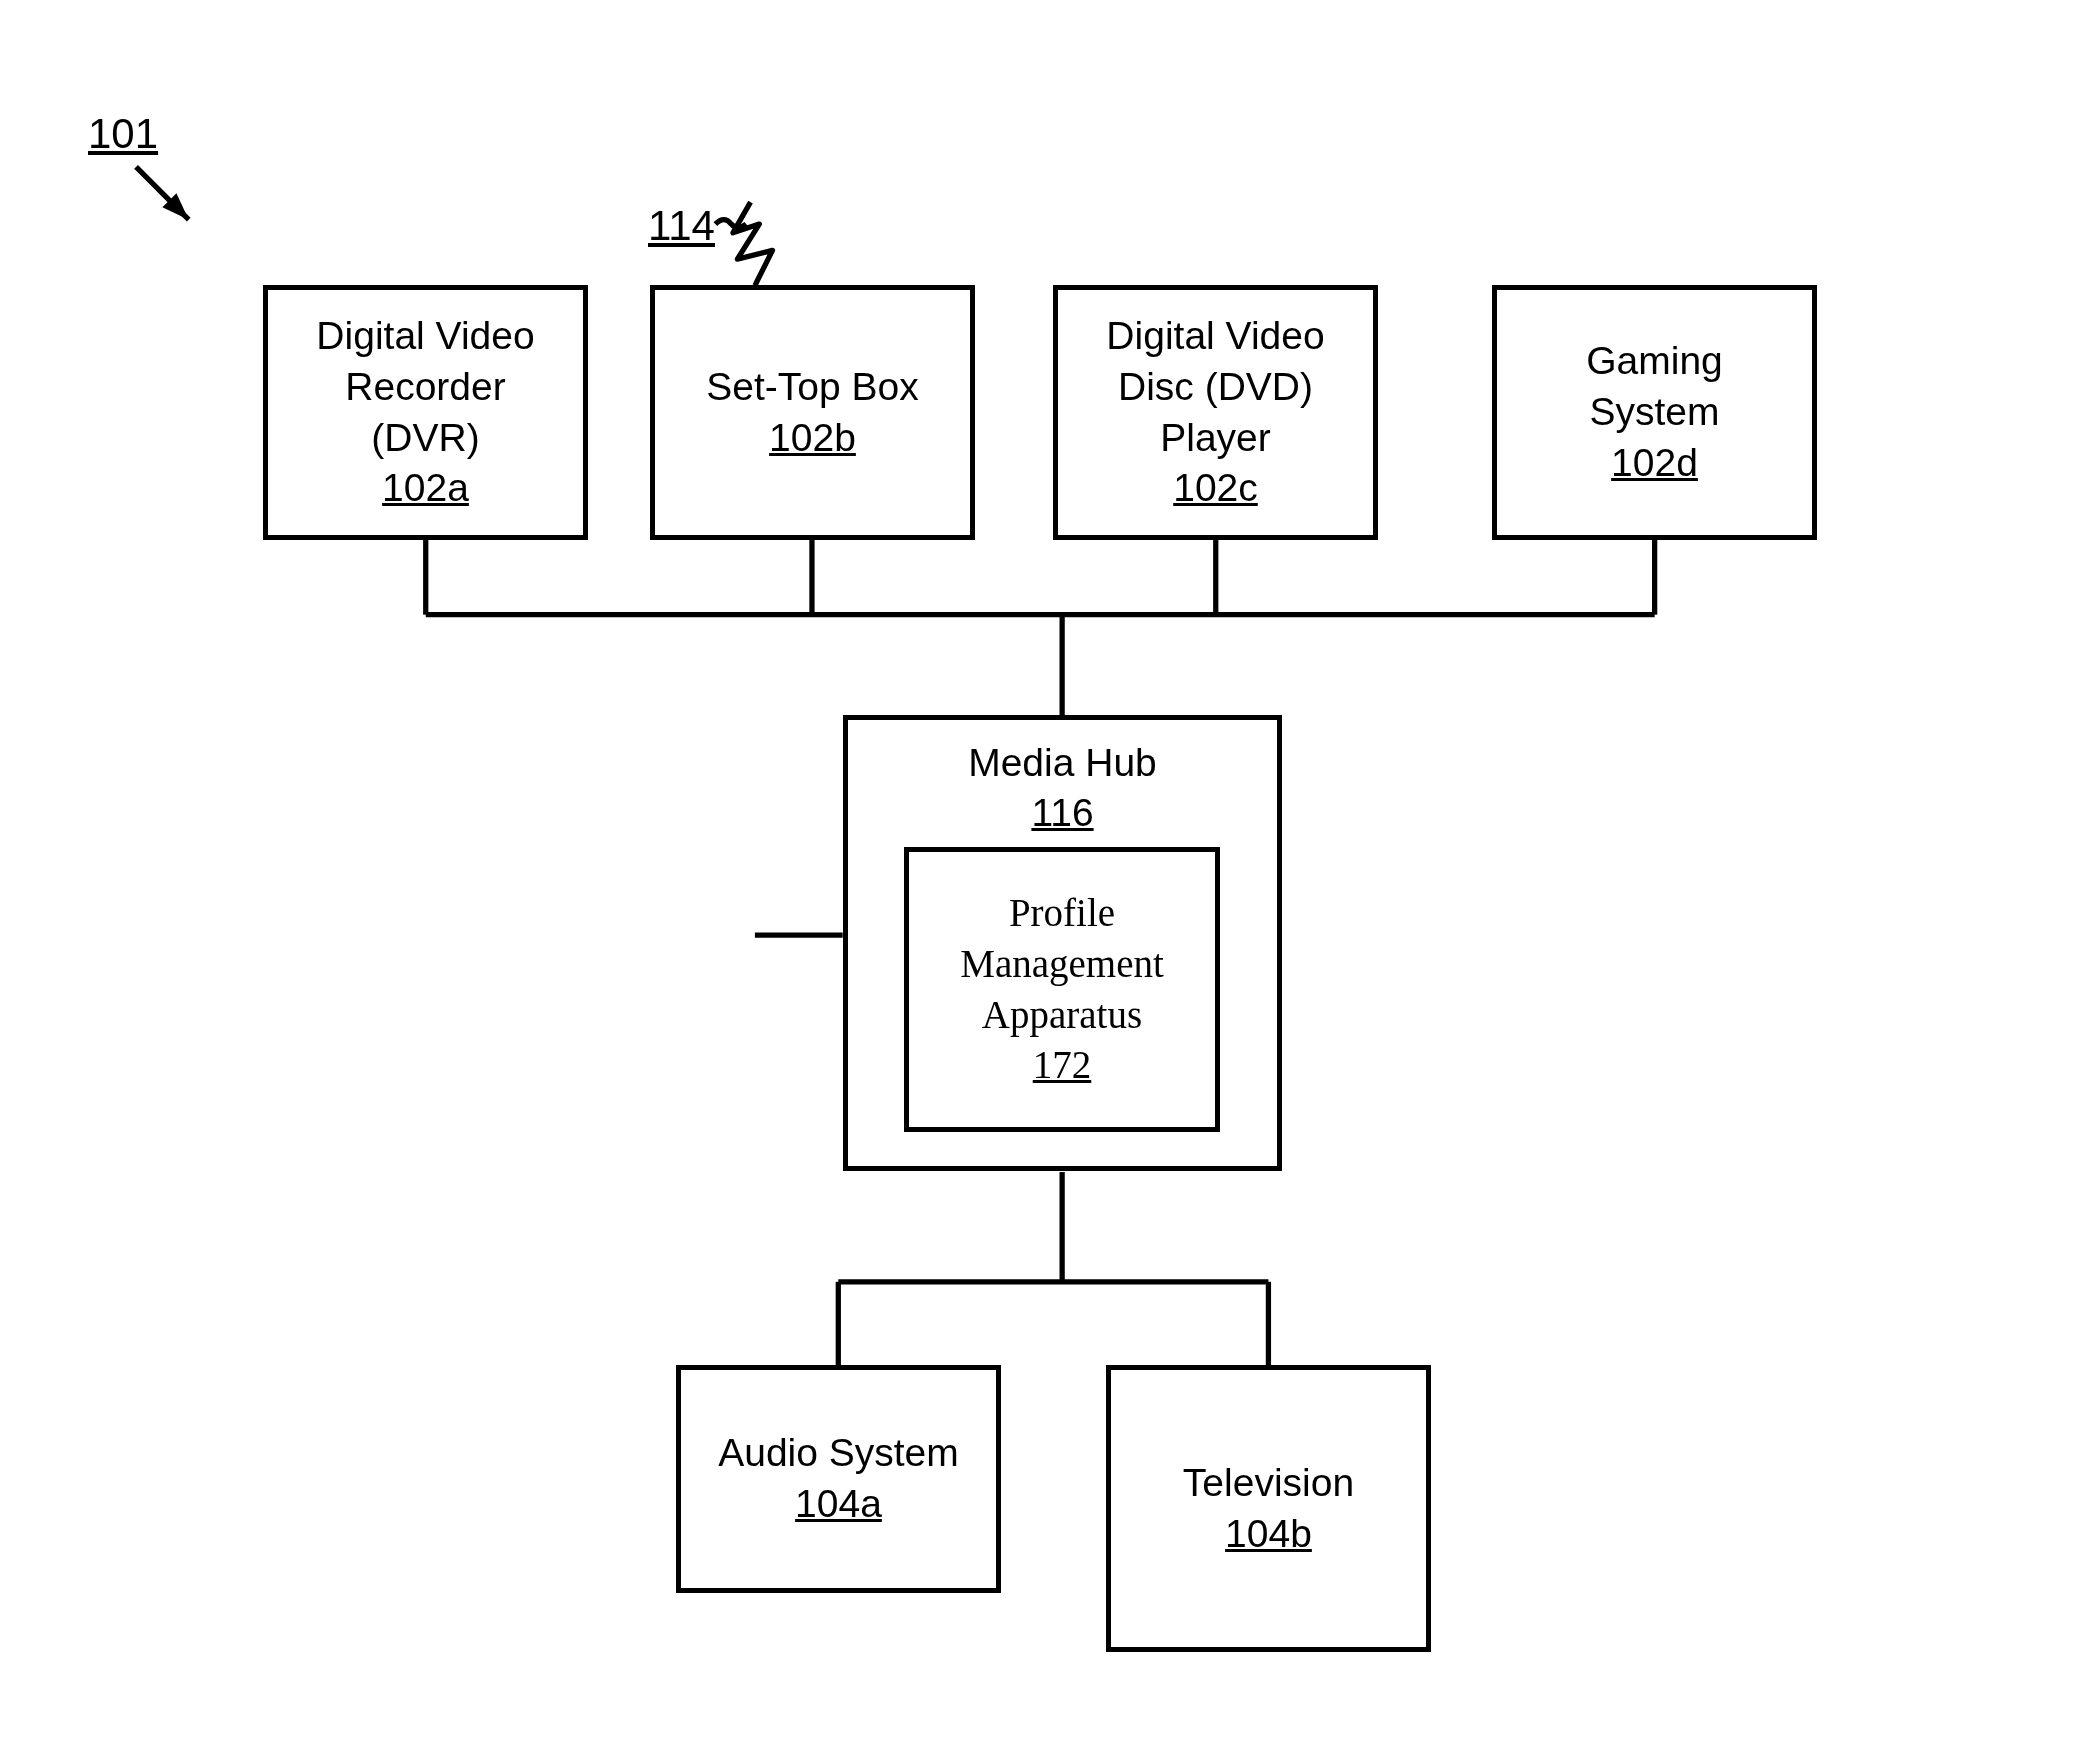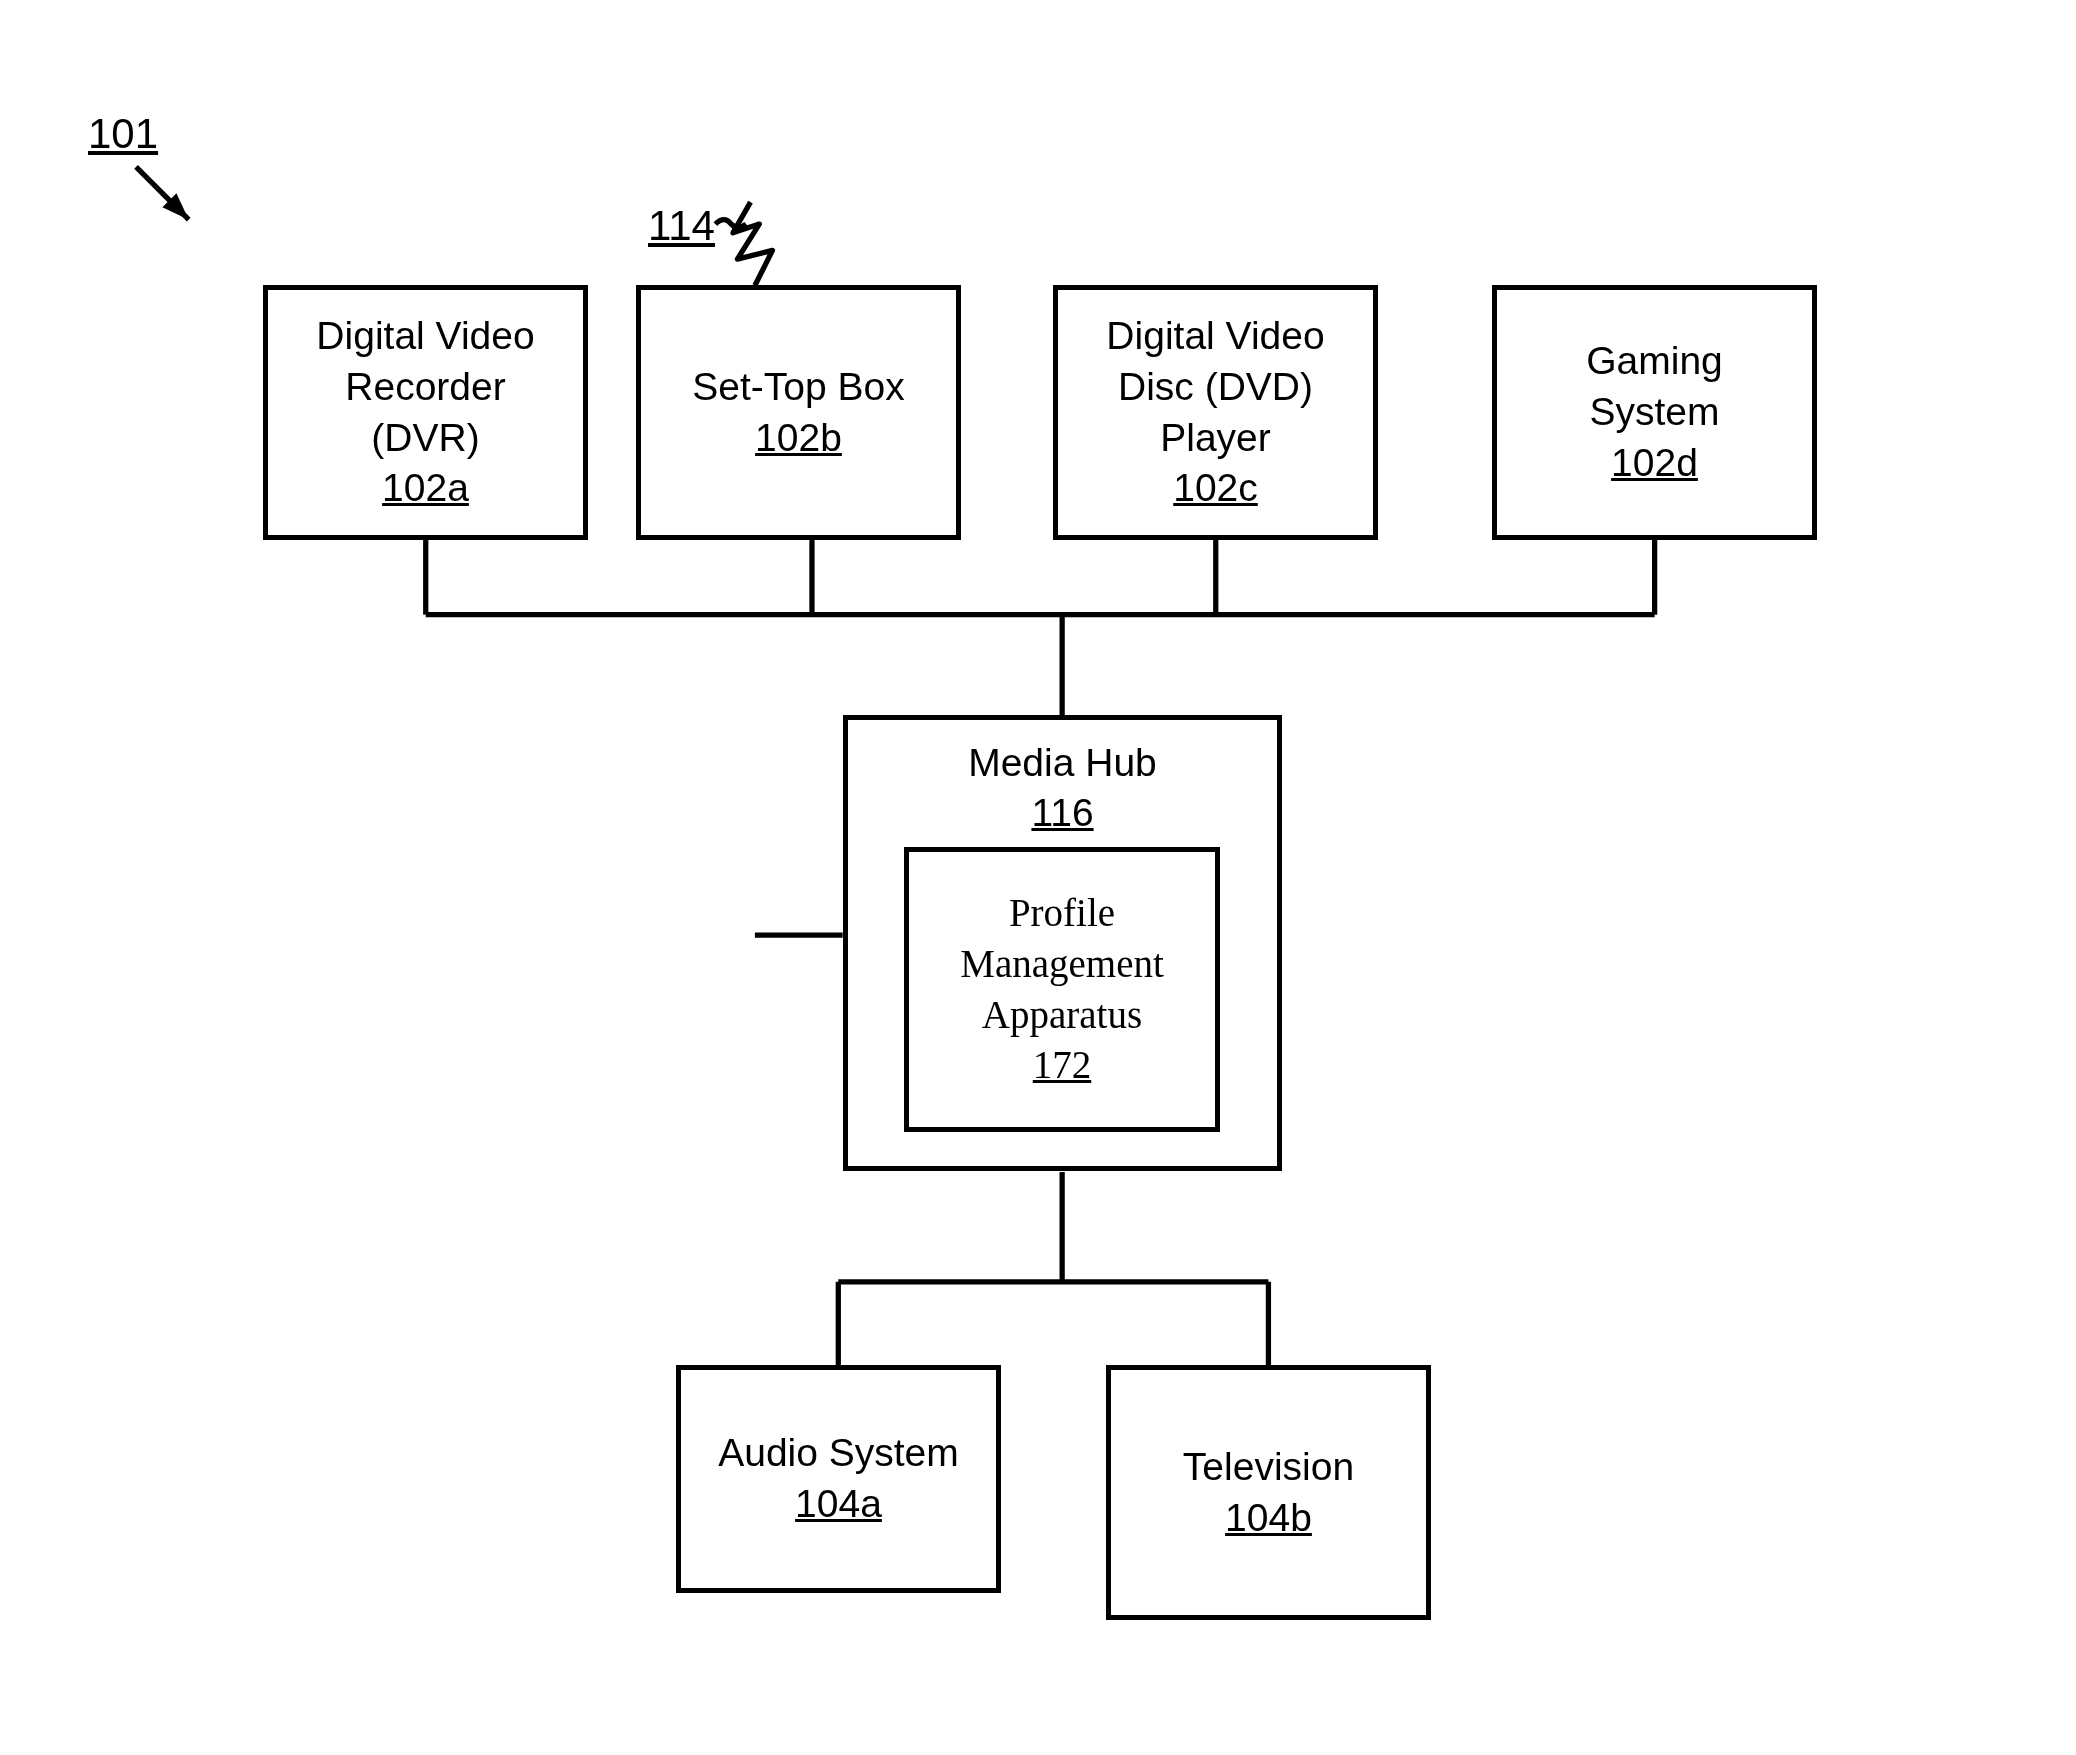--- a/index.html
+++ b/index.html
@@ -65,21 +65,21 @@
 
   <div class="label" style="left:648px; top:202px;">114</div>
 
   <div class="box" style="left:263px; top:285px; width:325px; height:255px;">
     <span>Digital Video</span>
     <span>Recorder</span>
     <span>(DVR)</span>
     <span class="ref">102a</span>
   </div>
 
-  <div class="box" style="left:636px; top:285px; width:325px; height:255px;">
+  <div class="box" style="left:650px; top:285px; width:325px; height:255px;">
     <span>Set-Top Box</span>
     <span class="ref">102b</span>
   </div>
 
   <div class="box" style="left:1053px; top:285px; width:325px; height:255px;">
     <span>Digital Video</span>
     <span>Disc (DVD)</span>
     <span>Player</span>
     <span class="ref">102c</span>
   </div>
@@ -101,21 +101,21 @@
     <span>Management</span>
     <span>Apparatus</span>
     <span class="ref">172</span>
   </div>
 
   <div class="box" style="left:676px; top:1365px; width:325px; height:228px;">
     <span>Audio System</span>
     <span class="ref">104a</span>
   </div>
 
-  <div class="box" style="left:1106px; top:1365px; width:325px; height:255px;">
+  <div class="box" style="left:1106px; top:1365px; width:325px; height:287px;">
     <span>Television</span>
     <span class="ref">104b</span>
   </div>
 
   <svg class="overlay" viewBox="0 0 2365 2000" width="2076" height="1756">
 
     <line x1="155" y1="190" x2="215" y2="250"></line>
     <polygon points="215,250 185,236 201,220"></polygon>
 
     <path d="M 860 325 L 880 285 L 840 295 L 865 255 L 835 265 L 855 230" stroke-linejoin="round"></path>

